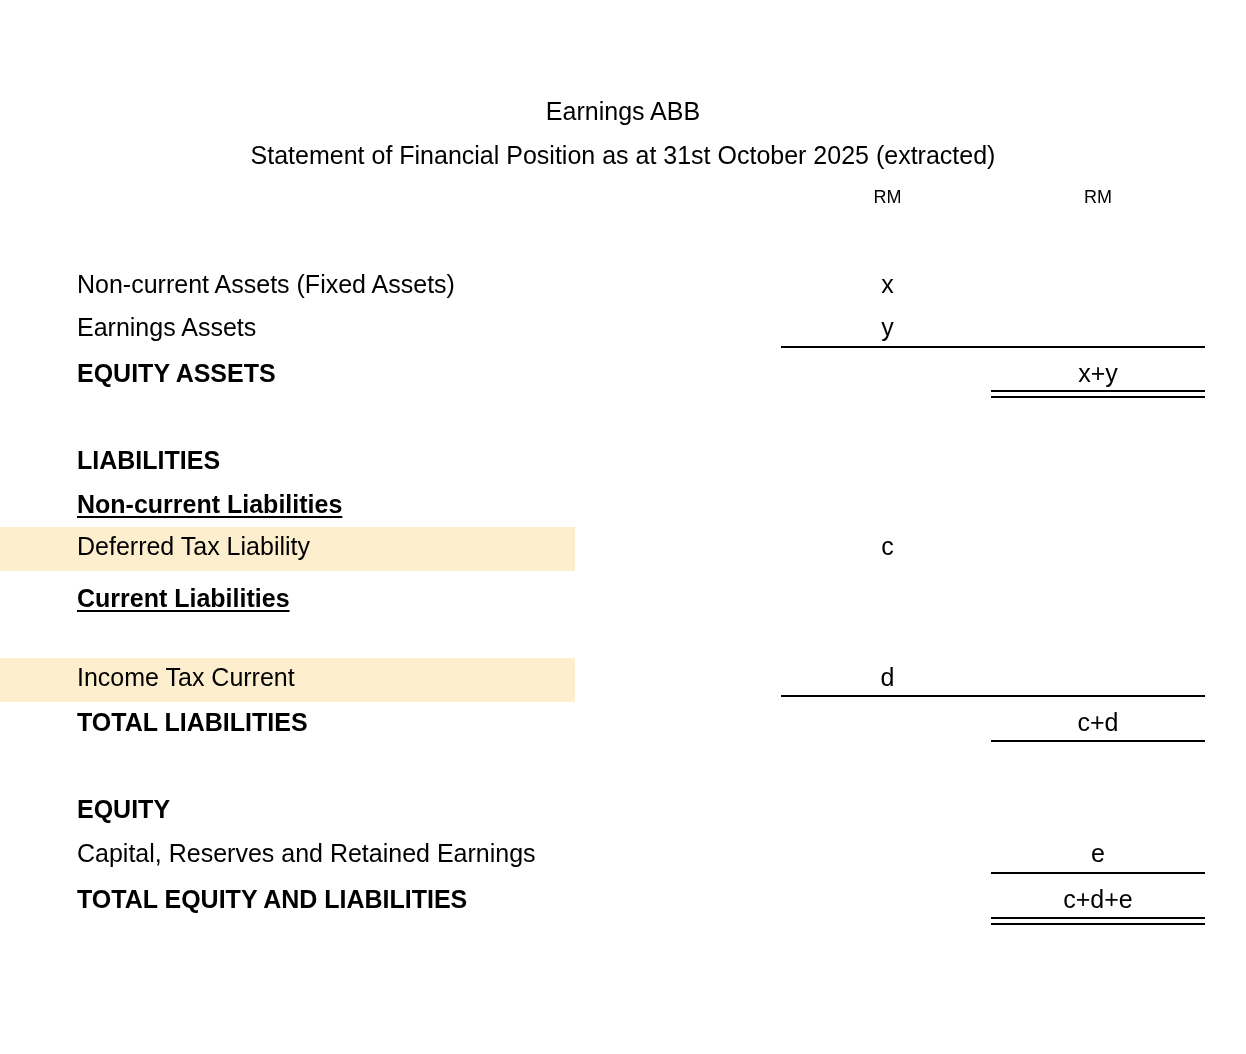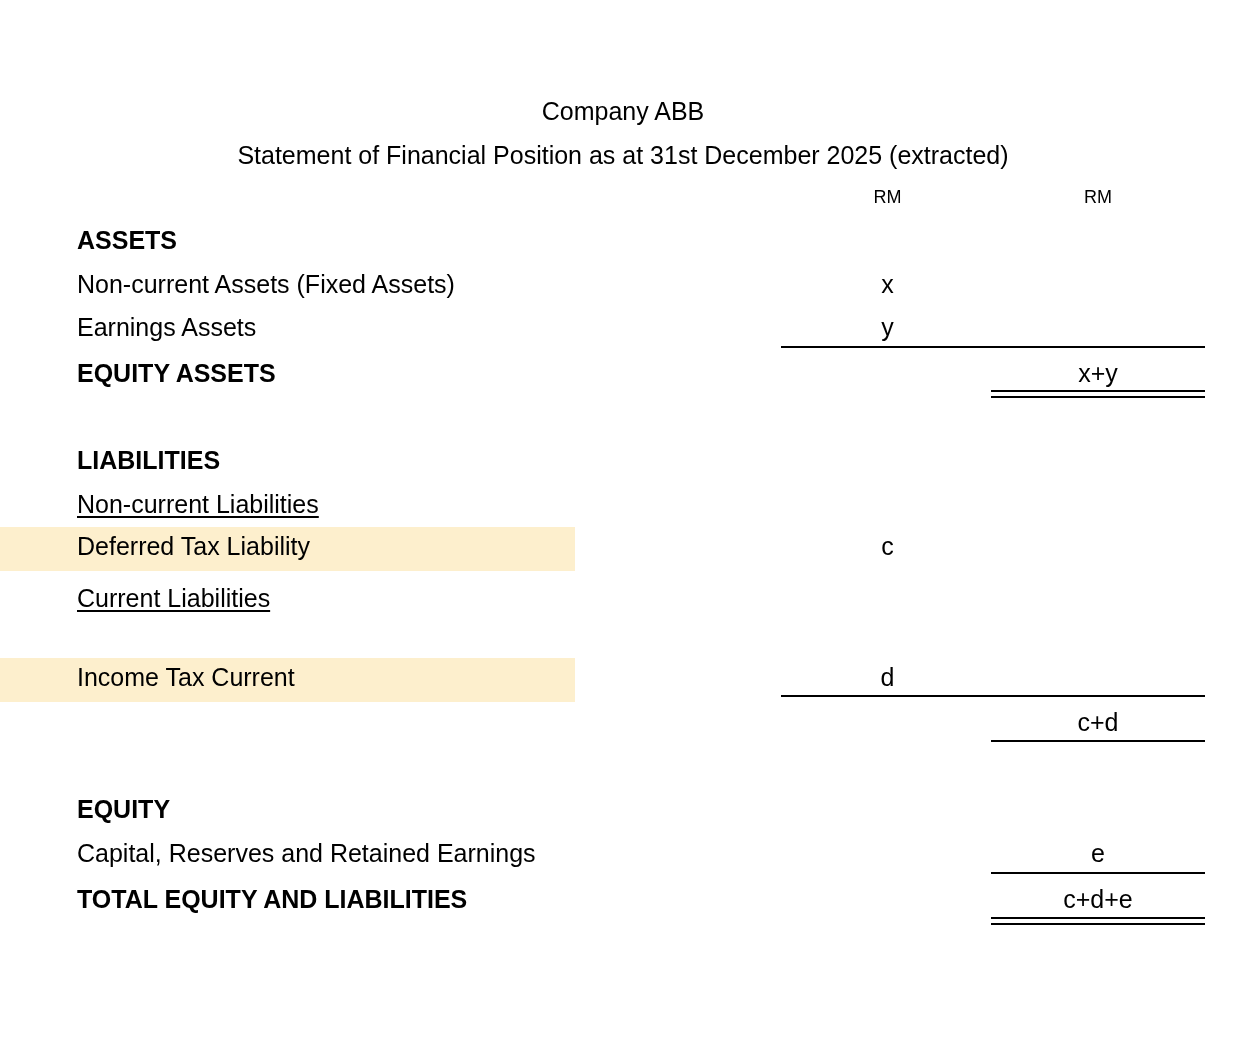--- a/index.html
+++ b/index.html
@@ -57,21 +57,21 @@
   .label {
     position: absolute;
     left: 77px;
     top: 7px;
     font-size: 25px;
     line-height: 1;
     white-space: nowrap;
     z-index: 1;
   }
   .label.bold { font-weight: bold; }
-  .label.underline { text-decoration: underline; text-underline-offset: 3px; }
+  .label.underline { text-decoration: underline; text-underline-offset: 3px; font-weight: bold; }
 
   
   .col1, .col2 {
     position: absolute;
     top: 7px;
     font-size: 25px;
     line-height: 1;
     text-align: center;
     white-space: nowrap;
     z-index: 1;
@@ -103,29 +103,26 @@
     height: 4px;
     border-top: 2px solid #000000;
     border-bottom: 2px solid #000000;
   }
 </style>
 </head>
 <body>
 
 <div class="sheet">
 
-  <div class="title title-1">Company ABB</div>
-  <div class="title title-2">Statement of Financial Position as at 31st December 2025 (extracted)</div>
+  <div class="title title-1">Earnings ABB</div>
+  <div class="title title-2">Statement of Financial Position as at 31st October 2025 (extracted)</div>
 
   <div class="col-head c1">RM</div>
   <div class="col-head c2">RM</div>
 
-  <div class="row" style="top:221px">
-    <div class="label bold">ASSETS</div>
-  </div>
 
   <div class="row" style="top:265px">
     <div class="label">Non-current Assets (Fixed Assets)</div>
     <div class="col1">x</div>
     <div class="col2"></div>
   </div>
 
   <div class="row" style="top:308px">
     <div class="label">Earnings Assets</div>
     <div class="col1">y</div>
@@ -161,20 +158,21 @@
 
   <div class="row hl" style="top: 658px; --hl: #fdefcd;">
     <div class="label">Income Tax Current</div>
     <div class="col1">d</div>
     <div class="col2"></div>
   </div>
 
   <div class="rule wide" style="top:695px"></div>
 
   <div class="row" style="top:703px">
+    <div class="label bold">TOTAL LIABILITIES</div>
     <div class="col2">c+d</div>
   </div>
 
   <div class="rule narrow" style="top:740px"></div>
 
   <div class="row" style="top:790px">
     <div class="label bold">EQUITY</div>
   </div>
 
   <div class="row" style="top:834px">

